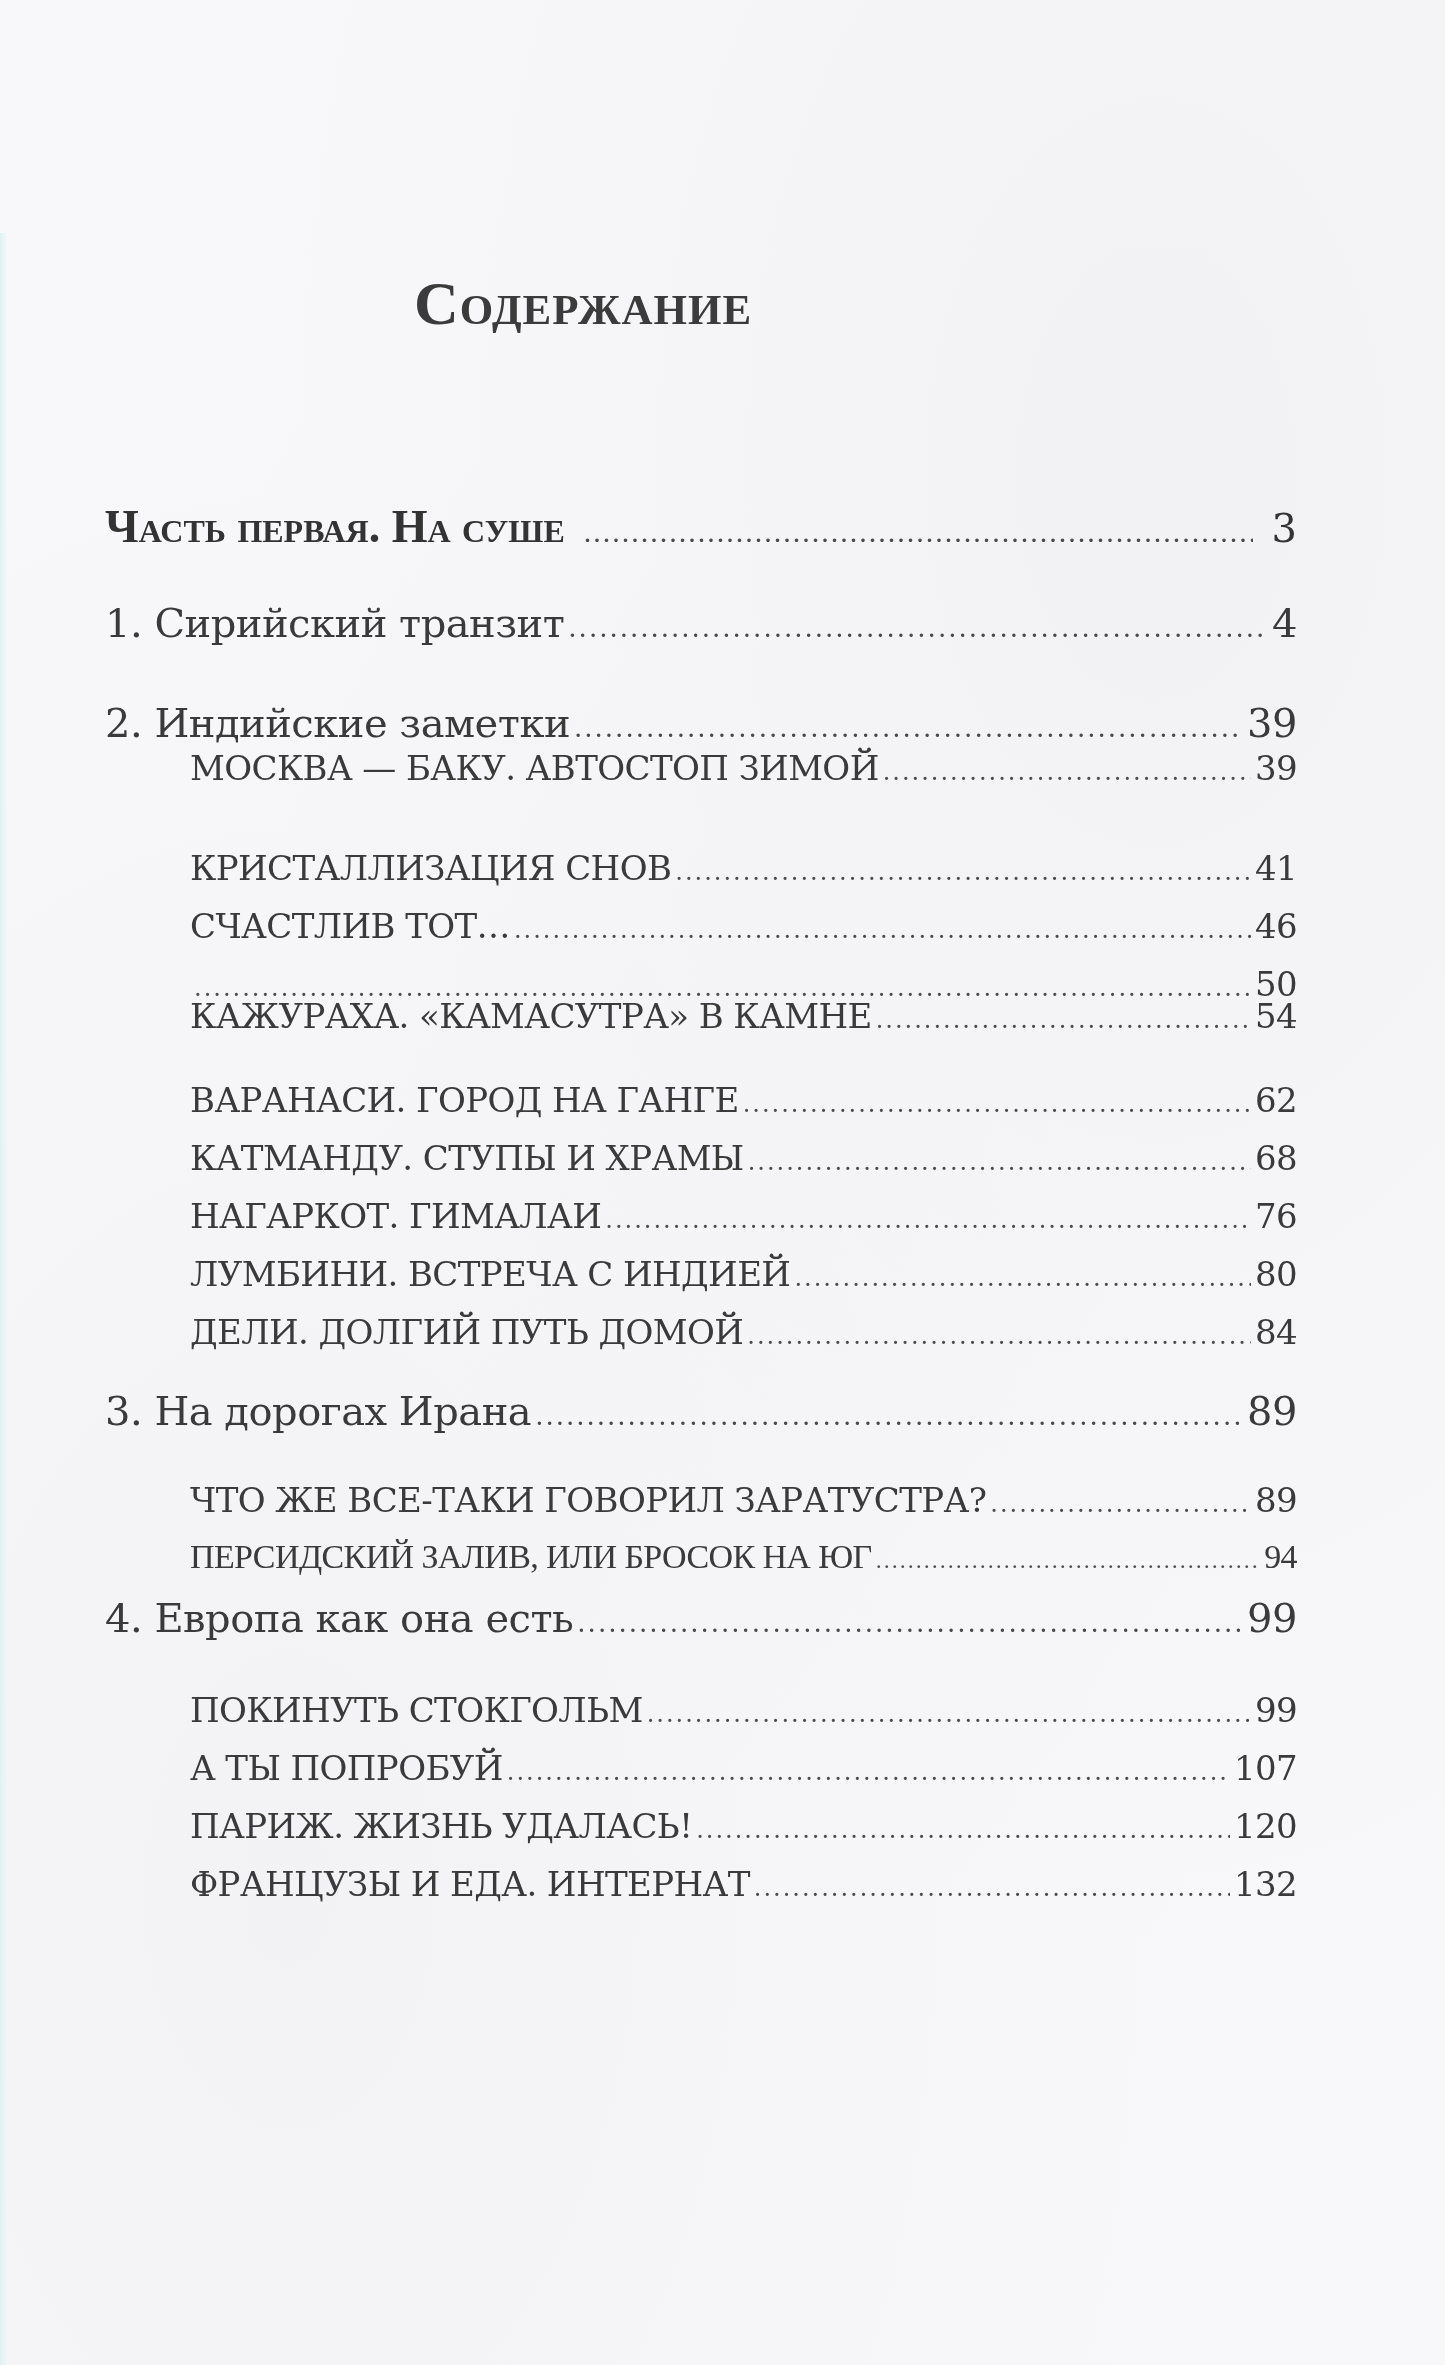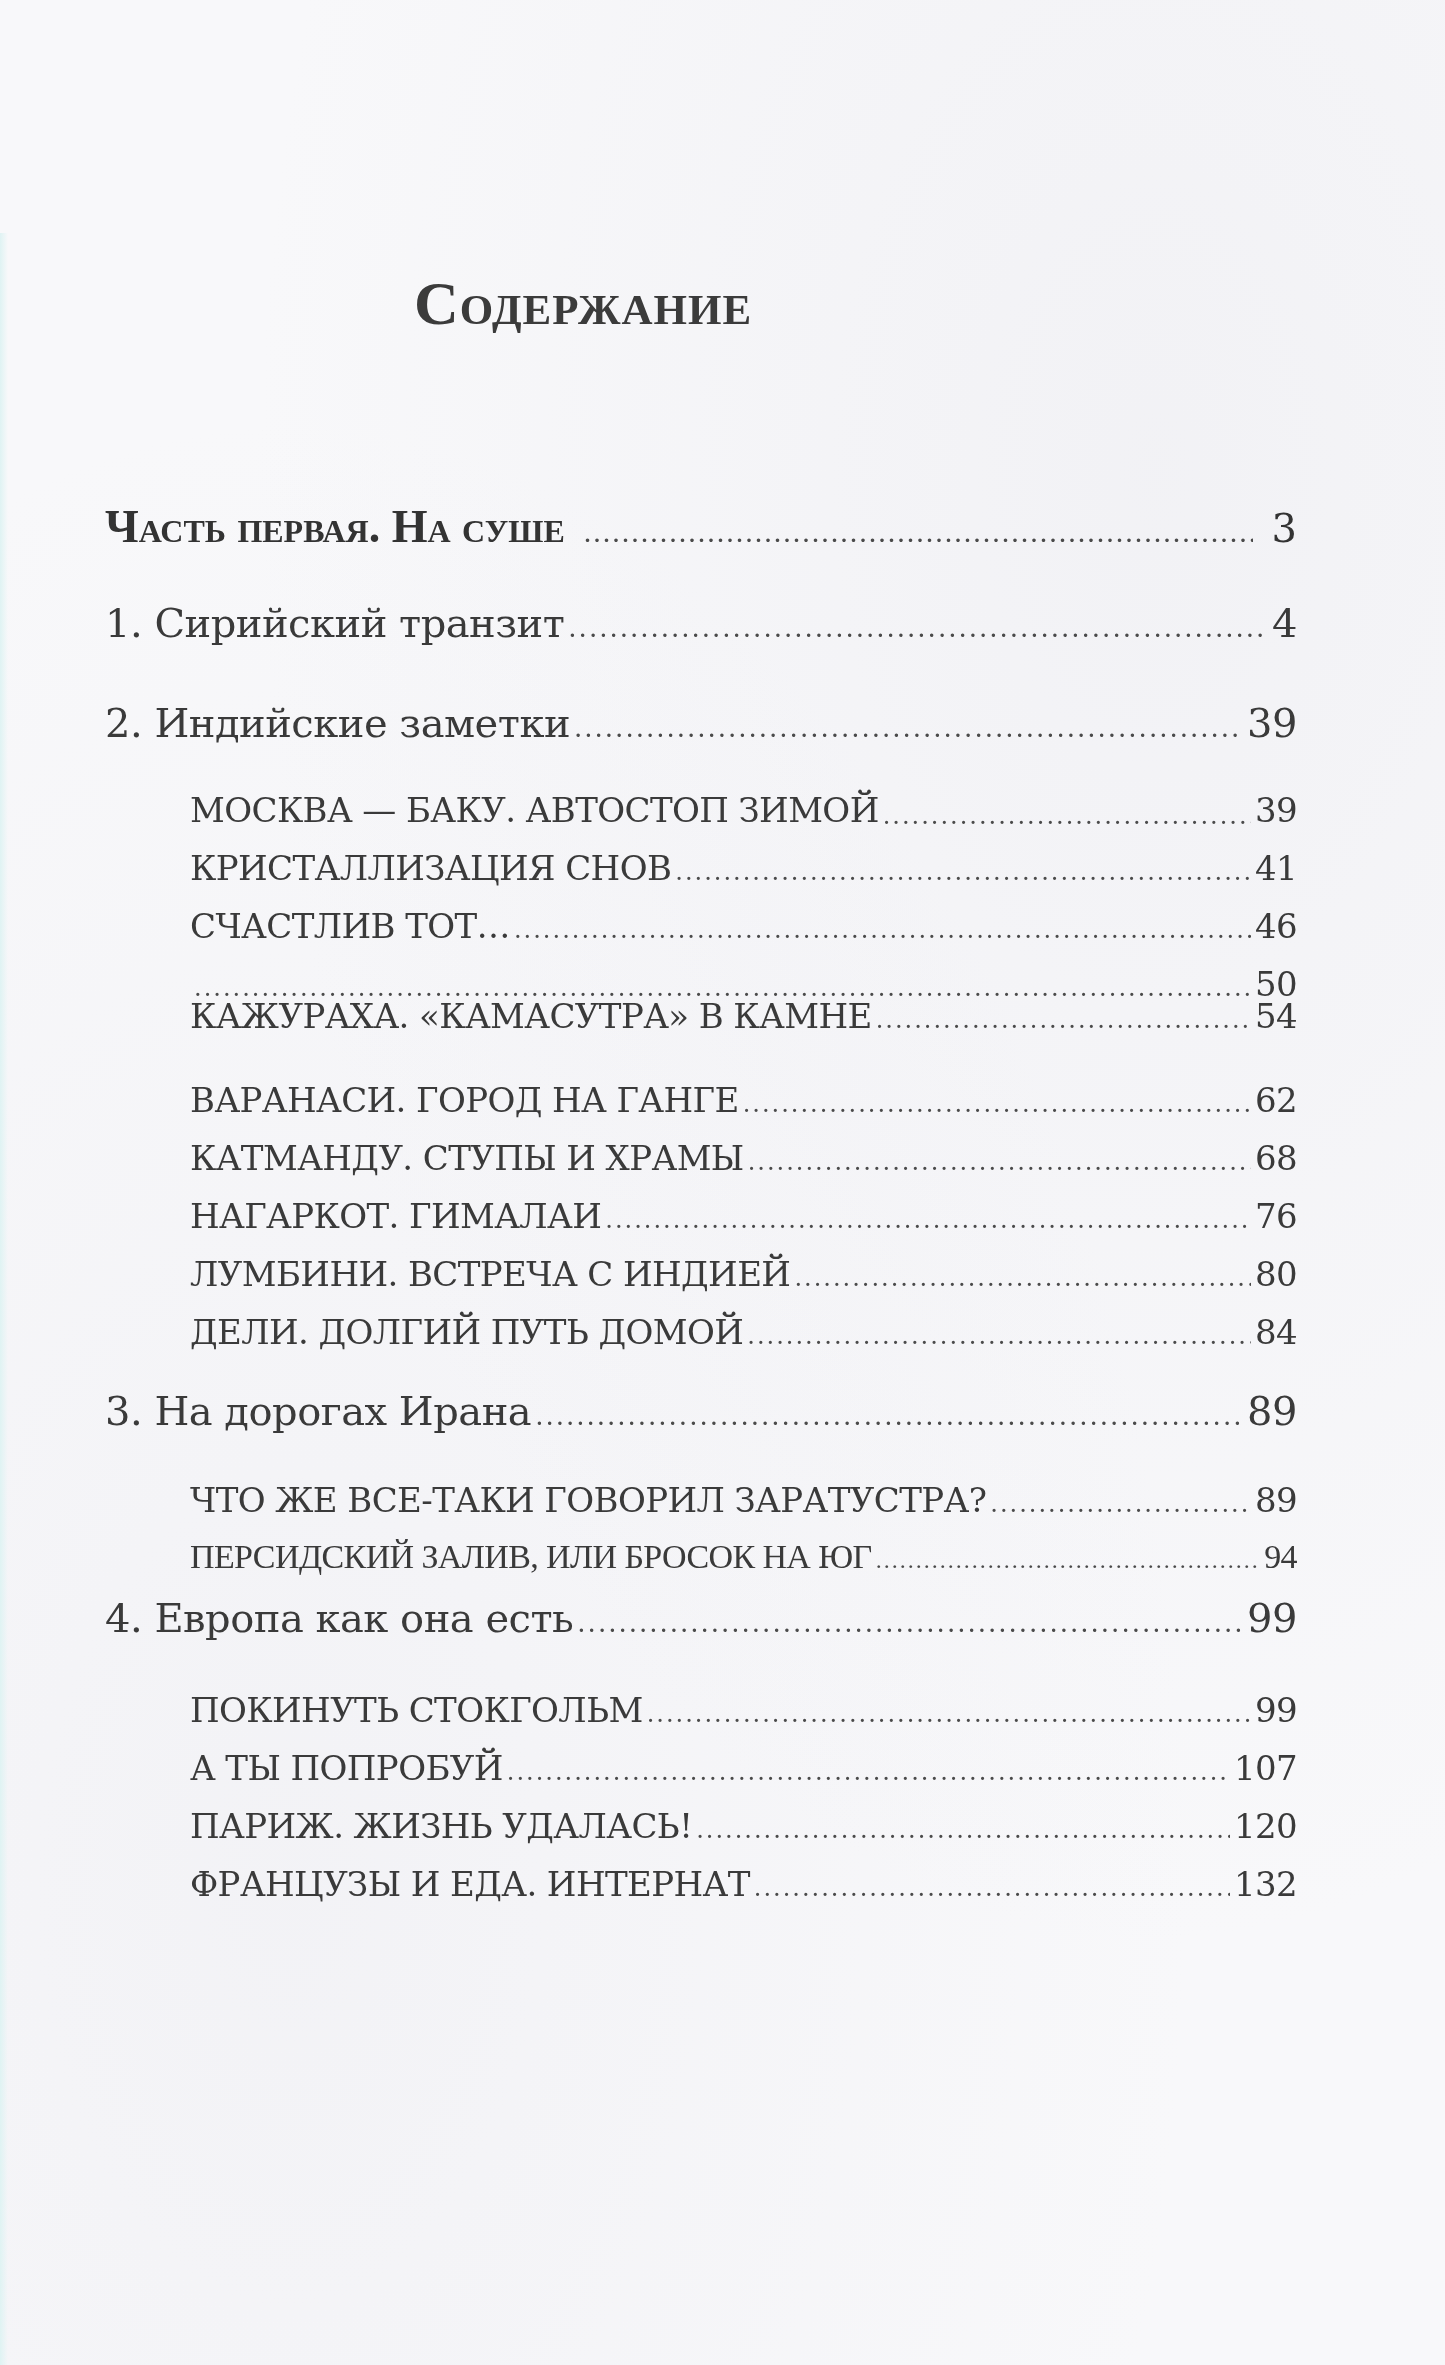--- a/index.html
+++ b/index.html
@@ -124,21 +124,21 @@
     <span class="leader"></span>
     <span class="page">4</span>
   </div>
 
   <div class="row chapter" style="top:700px;">
     <span class="label">2. Индийские заметки</span>
     <span class="leader"></span>
     <span class="page">39</span>
   </div>
 
-  <div class="row sub" style="top:790px;align-items:flex-end;">
+  <div class="row sub" style="top:748px;">
     <span class="label">МОСКВА — БАКУ. АВТОСТОП ЗИМОЙ</span>
     <span class="leader"></span>
     <span class="page">39</span>
   </div>
   <div class="row sub" style="top:848px;">
     <span class="label">КРИСТАЛЛИЗАЦИЯ СНОВ</span>
     <span class="leader"></span>
     <span class="page">41</span>
   </div>
   <div class="row sub" style="top:906px;">

